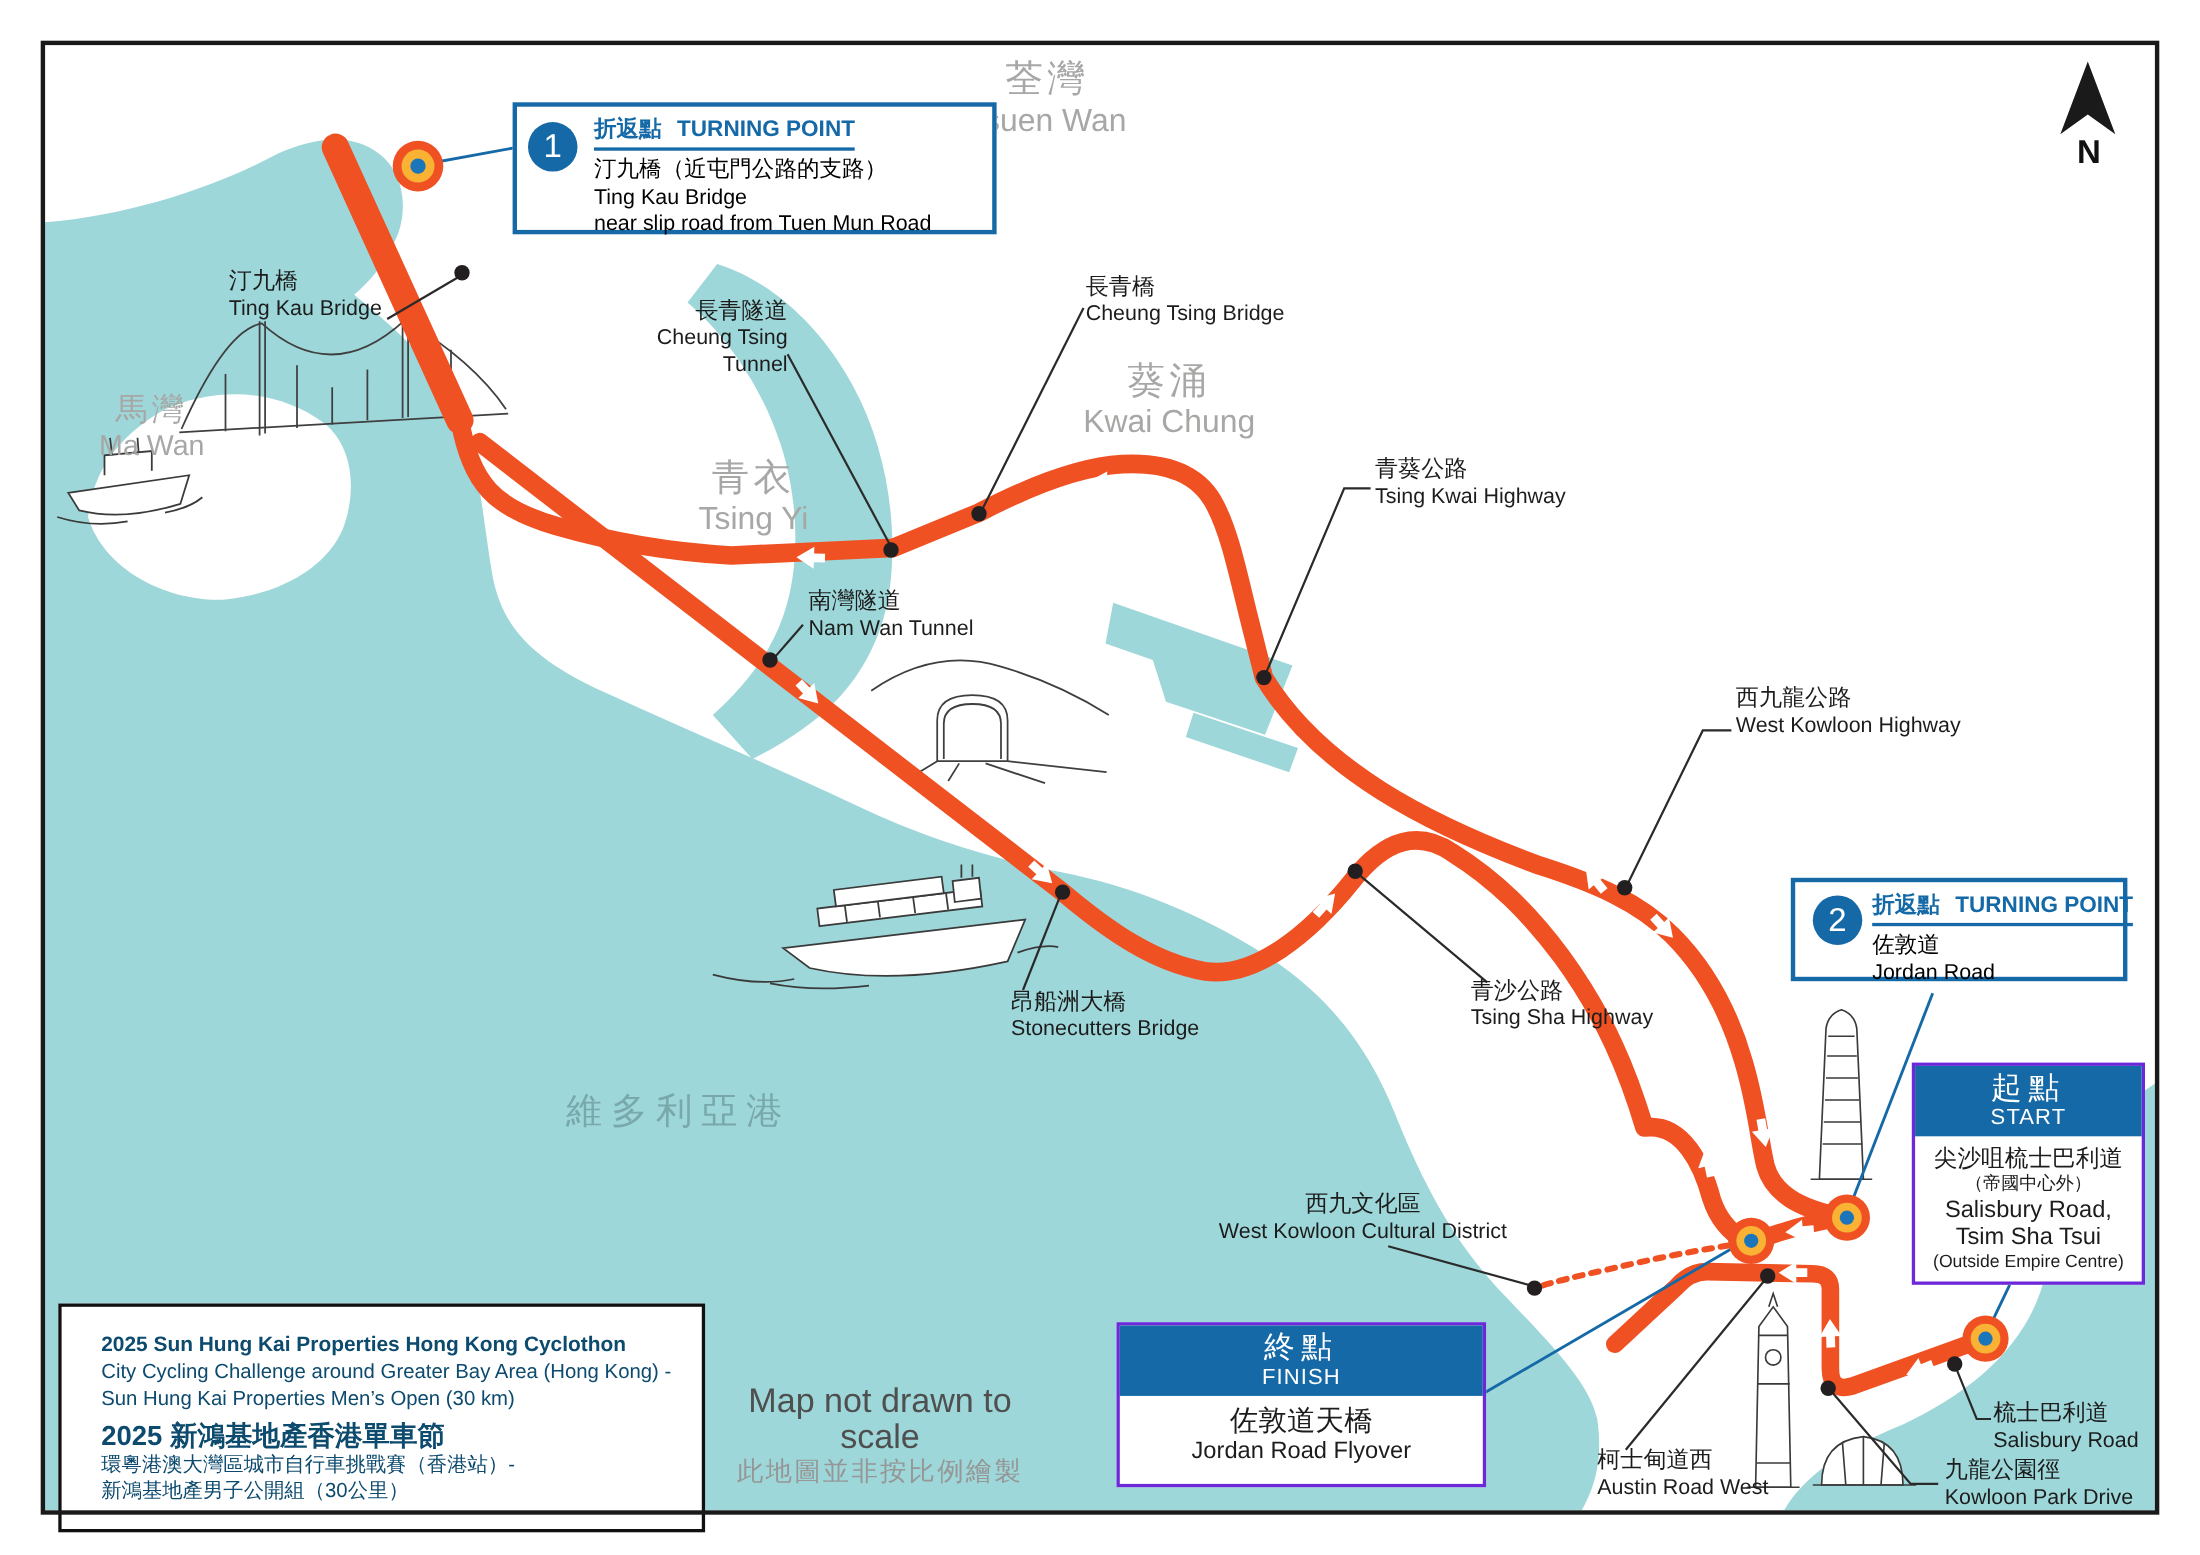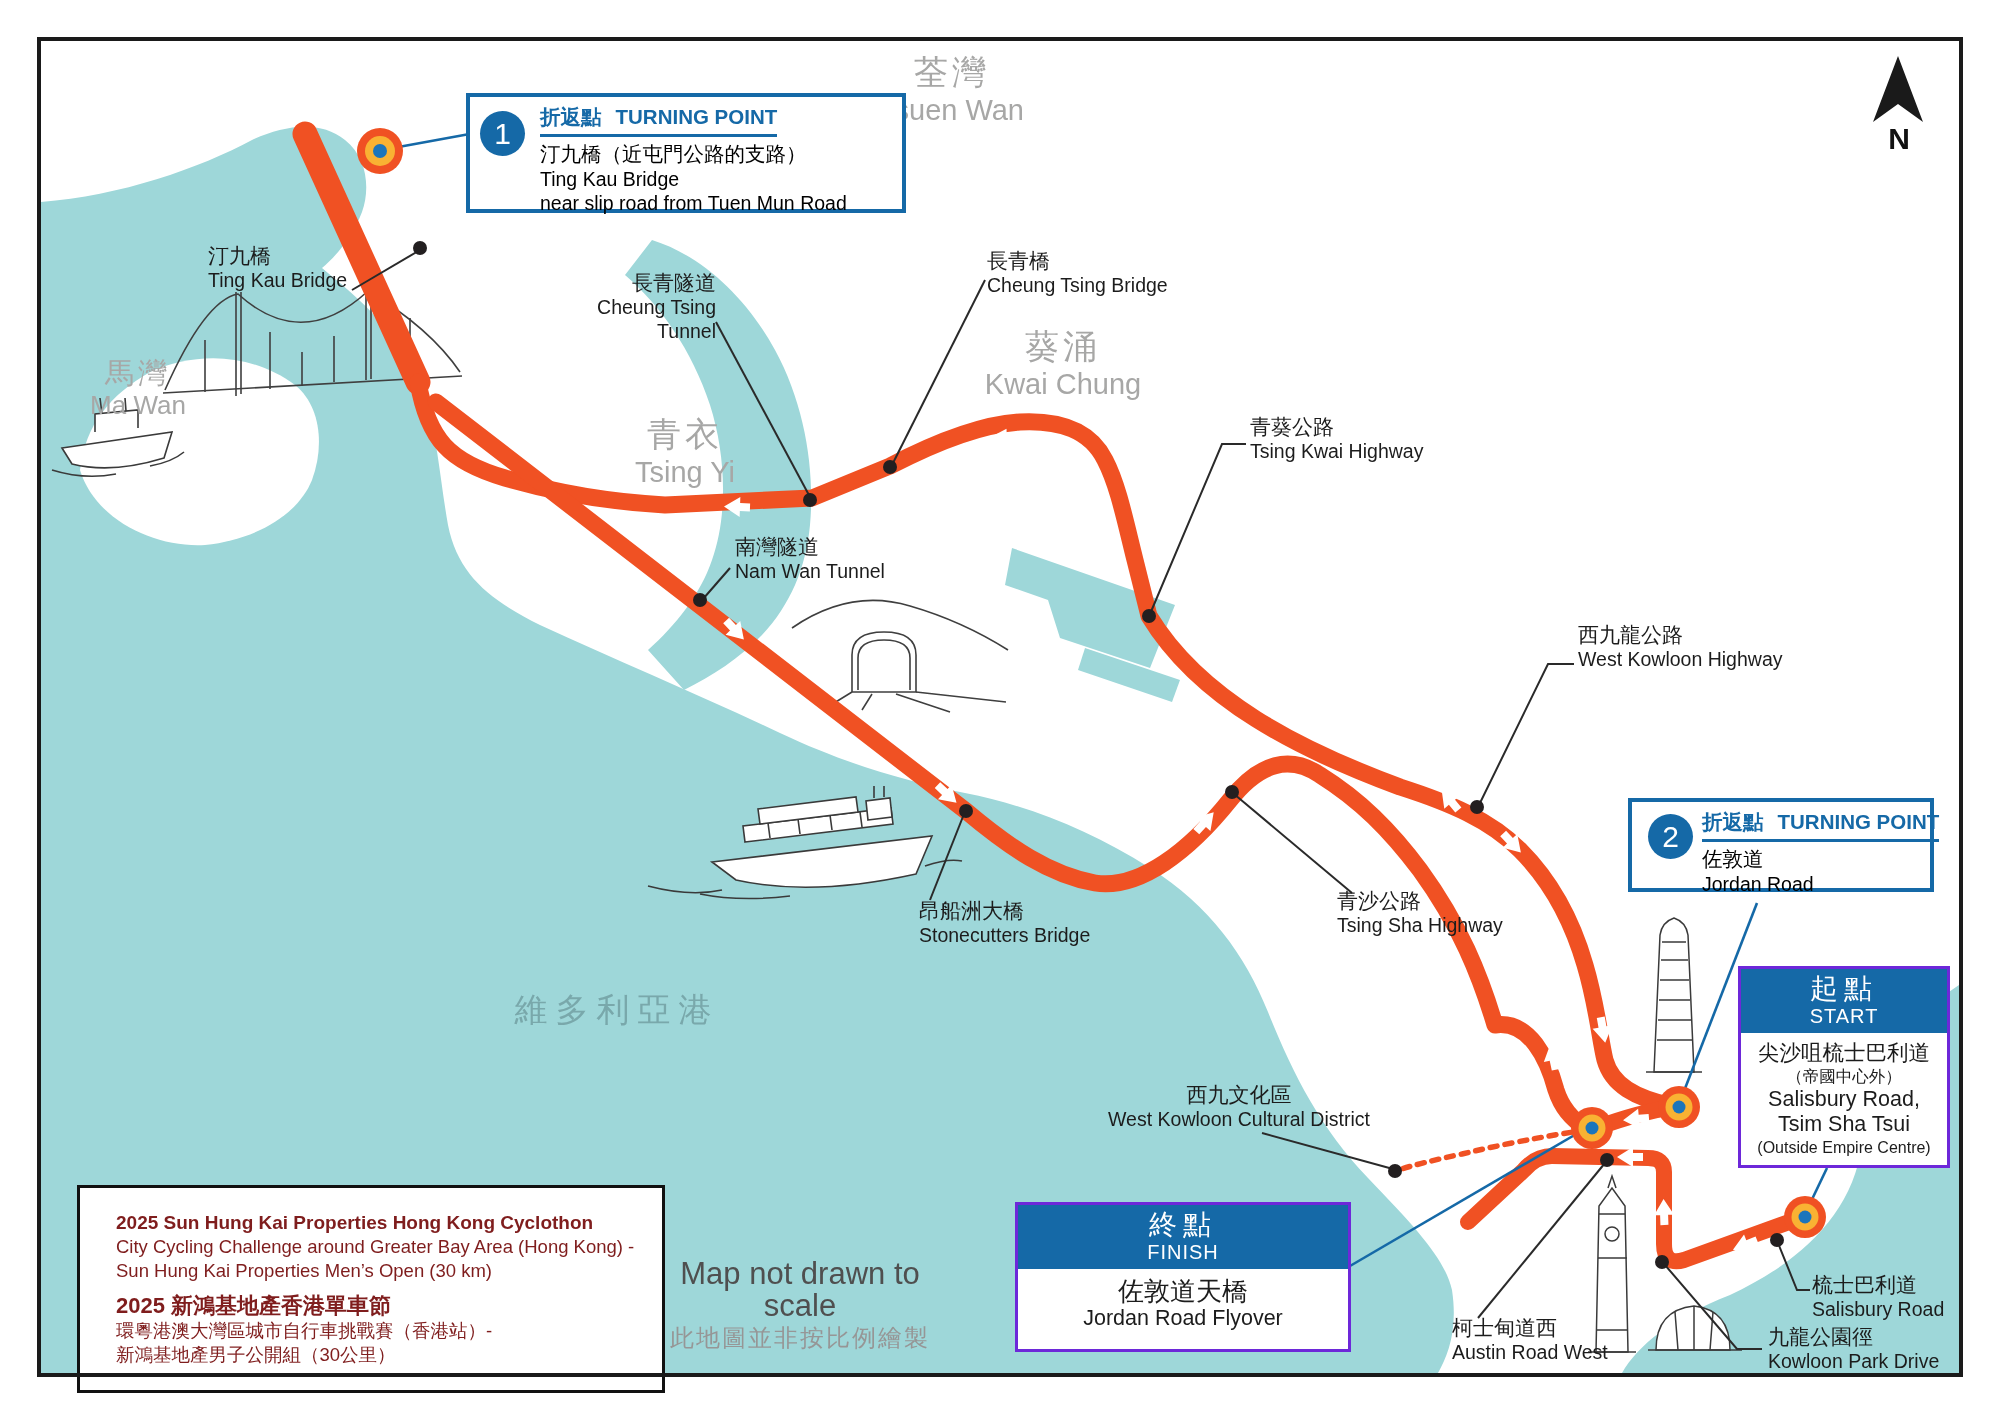--- a/index.html
+++ b/index.html
@@ -33,24 +33,24 @@
   .tpline-en{font-size:19.5px;line-height:24px;}
   
   .sfbox{position:absolute;background:#fff;border:3px solid #6d28d9;box-sizing:border-box;text-align:center;}
   .sfhead{background:#1569a7;color:#fff;padding:4px 0 6px 0;}
   .sfhead .zh{display:block;font-size:28px;line-height:32px;letter-spacing:6px;}
   .sfhead .en{display:block;font-size:20px;line-height:22px;letter-spacing:1px;}
   .sfbody{padding-top:8px;color:#1c1c1c;}
   .sfbody .l{display:block;}
   
   .infobox{position:absolute;background:#fff;border:3px solid #111;box-sizing:border-box;
-           padding:22px 12px 4px 36px;color:#7f1d1d;margin-left:24px;}
+           padding:22px 12px 4px 36px;color:#0c4a6e;}
   .infobox .t{font-weight:bold;font-size:19px;line-height:25px;}
   .infobox .n{font-size:18.5px;line-height:24px;}
-  .infobox .t2{font-weight:bold;font-size:22px;line-height:26px;margin-top:10px;}
+  .infobox .t2{font-weight:bold;font-size:25px;line-height:26px;margin-top:10px;}
   .scale-note{position:absolute;text-align:center;}
   .scale-note .en{display:block;font-size:31px;line-height:32px;color:#4f4f4f;}
   .scale-note .zh{display:block;font-size:24px;line-height:32px;color:#969696;letter-spacing:2px;}
   .compassN{position:absolute;font-size:30px;font-weight:bold;color:#111;text-align:center;}
 </style>
 </head>
 <body>
 
 <div class="stage">
 

